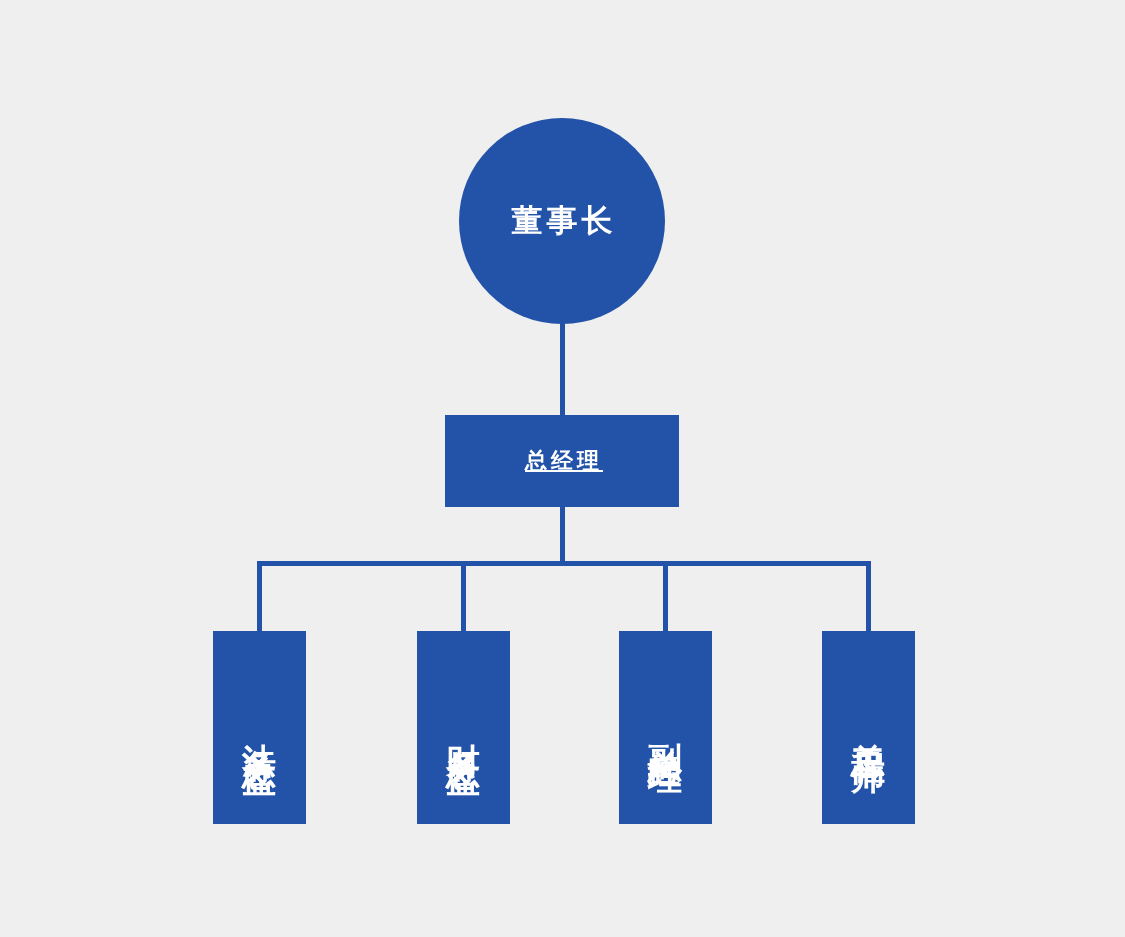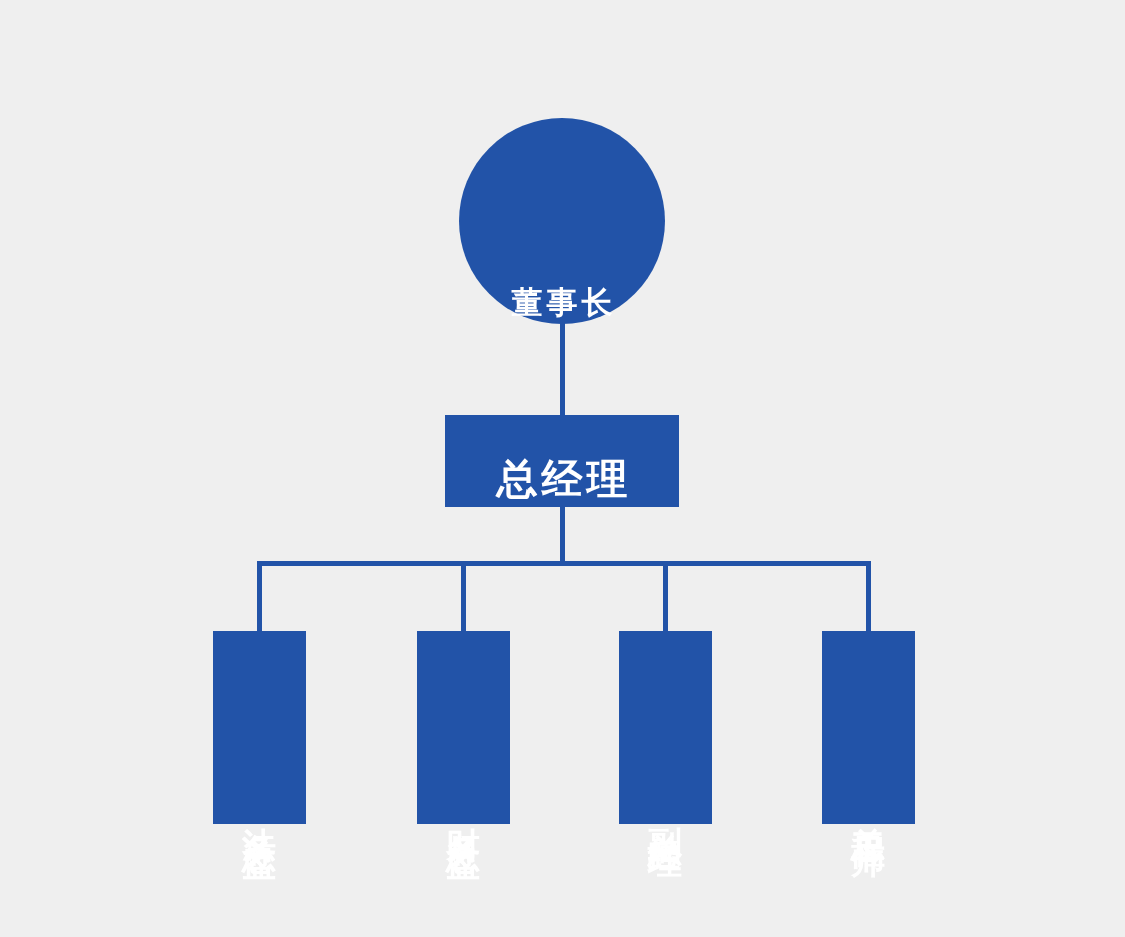--- a/index.html
+++ b/index.html
@@ -18,42 +18,43 @@
     width:1125px;
     height:937px;
     background:var(--bg);
     overflow:hidden;
   }
   .node{
     position:absolute;
     background:var(--node-fill);
     color:var(--text);
     display:flex;
-    align-items:flex-end;
+    align-items:center;
     justify-content:center;
     font-weight:bold;
   }
   .node-circle{
     left:459px; top:118px;
     width:206px; height:206px;
     border-radius:50%;
   }
   .node-circle .label{
     font-size:31px;
     letter-spacing:4px;
     text-indent:4px;
   }
   .node-rect{
     left:445px; top:415px;
     width:234px; height:92px;
   }
   .node-rect .label{
-    font-size:41px;
+    font-size:22px;
     letter-spacing:4px;
     text-indent:4px;
+    text-decoration:underline;
   }
   .node-vert{
     top:631px;
     width:93px; height:193px;
   }
   .node-vert .label{
     writing-mode:vertical-rl;
     text-orientation:upright;
     font-size:34px;
     letter-spacing:6px;

